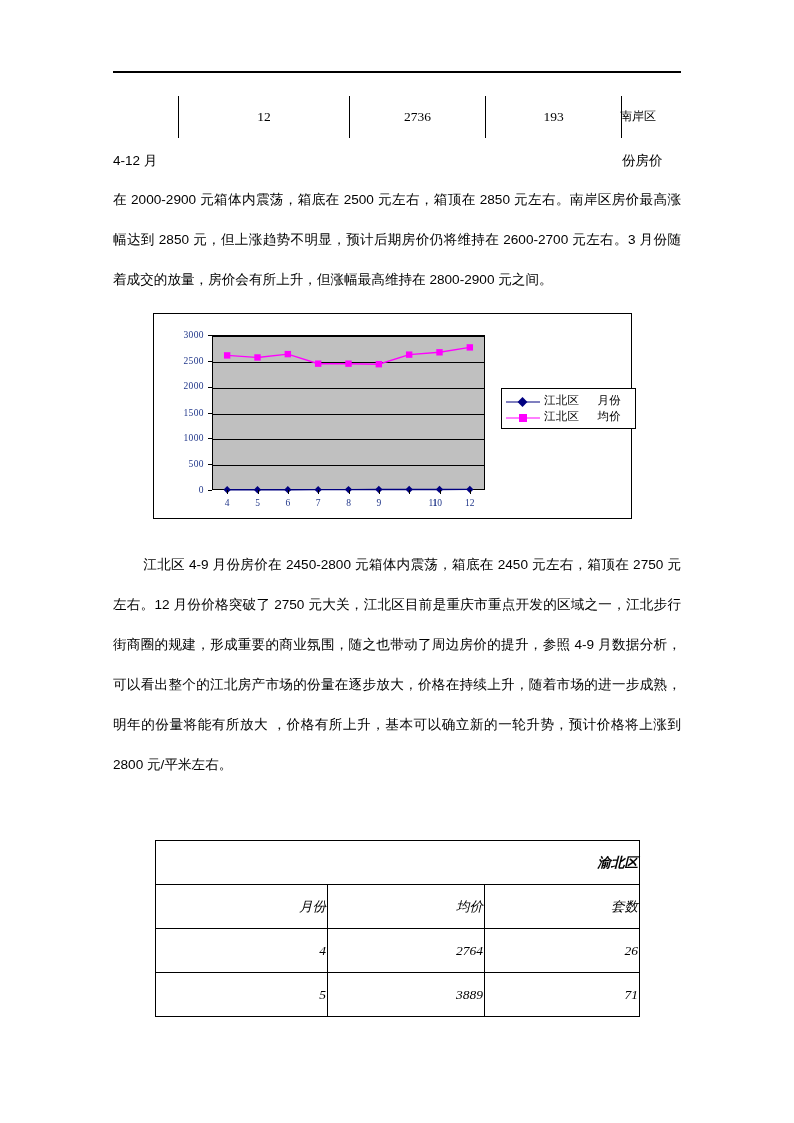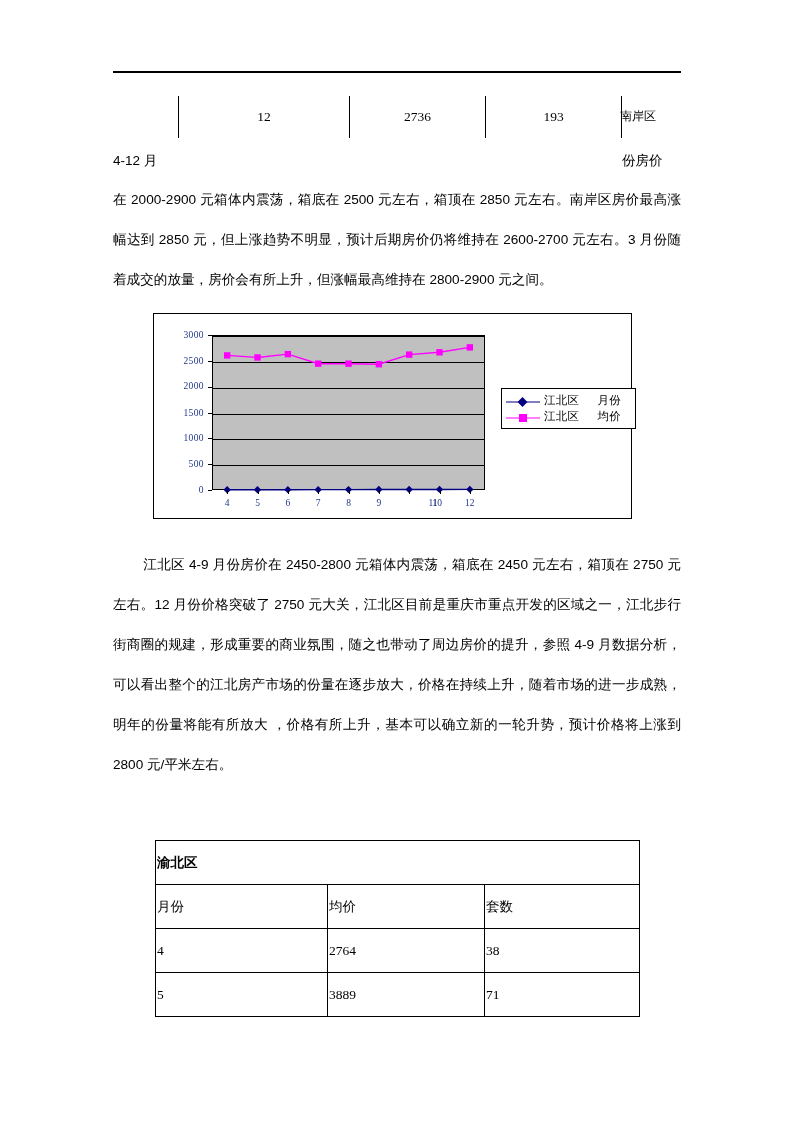--- a/index.html
+++ b/index.html
@@ -215,24 +215,25 @@
     position: absolute;
     left: 155px;
     top: 840px;
     width: 484px;
     border-collapse: collapse;
     table-layout: fixed;
   }
   .bottom-table td {
     border: 1px solid #000;
     height: 41px;
-    text-align: left;
+    text-align: right;
     vertical-align: middle;
     font-size: 13.5px;
     font-family: "Liberation Serif", serif;
+    font-style: italic;
   }
   .bottom-table td.head-title {
     font-family: "Liberation Sans", sans-serif;
     font-weight: bold;
     font-size: 13.5px;
   }
   .bottom-table td.colhead {
     font-family: "Liberation Sans", sans-serif;
     font-size: 13.5px;
   }
@@ -374,21 +375,21 @@
       <td class="head-title" colspan="3">渝北区</td>
     </tr>
     <tr>
       <td class="colhead">月份</td>
       <td class="colhead">均价</td>
       <td class="colhead">套数</td>
     </tr>
     <tr>
       <td>4</td>
       <td>2764</td>
-      <td>38</td>
+      <td>26</td>
     </tr>
     <tr>
       <td>5</td>
       <td>3889</td>
       <td>71</td>
     </tr>
   </tbody>
     </table>
 
 

